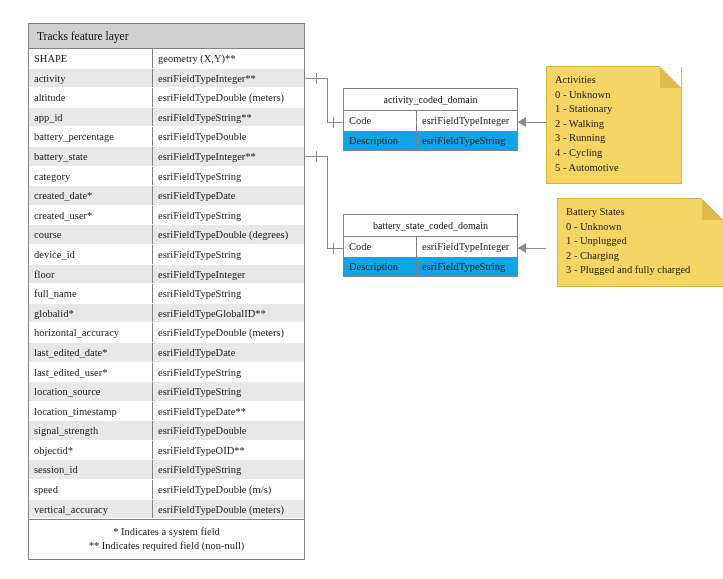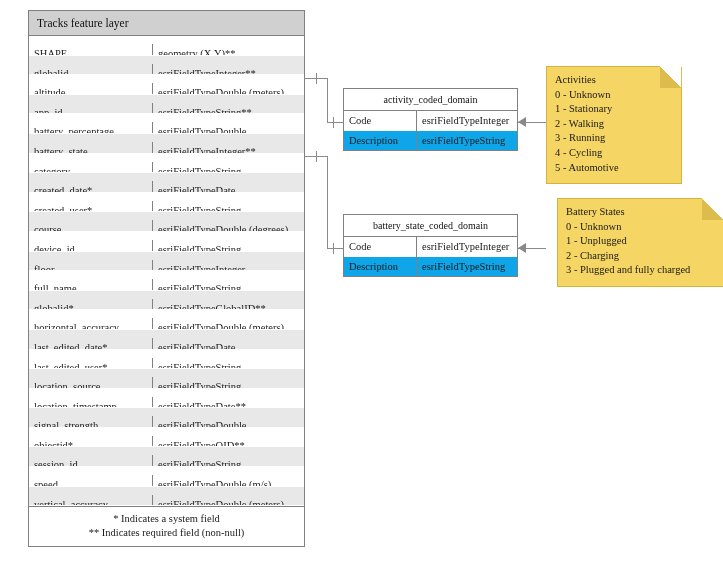--- a/index.html
+++ b/index.html
@@ -15,21 +15,21 @@
     width: 723px; height: 579px;
     background: #ffffff;
   }
 
   
   .entity {
     position: absolute;
     border: 1px solid #808080;
     background: #ffffff;
   }
-  #tracks-table { left: 28px; top: 10px; width: 277px; }
+  #tracks-table { left: 28px; top: 23px; width: 277px; }
 
   .entity-title {
     height: 25px;
     line-height: 25px;
     background: #d0d0d0;
     border-bottom: 1px solid #808080;
     padding-left: 8px;
     font-size: 11.5px;
     color: #111111;
     white-space: nowrap;
@@ -42,21 +42,20 @@
   }
   .erow.alt { background: #e8e8e8; }
   .erow:not(.alt) { background: #ffffff; }
   .ecell {
     font-size: 10.5px;
     color: #1a1a1a;
     line-height: 19.6px;
     padding-left: 5px;
     white-space: nowrap;
     overflow: hidden;
-    margin-top: 8px;
   }
   .ecell.name { width: 124px; border-right: 1px solid #808080; }
   .ecell.type { flex: 1; }
 
   .entity-footer {
     border-top: 1px solid #808080;
     background: #ffffff;
     text-align: center;
     padding: 5px 4px 6px 4px;
     font-size: 10.5px;
@@ -146,21 +145,21 @@
   <div class="arrow" style="left:518px; top:243px;"></div>
 
   <div class="entity" id="tracks-table">
     <div class="entity-title">Tracks feature layer</div>
     <div class="entity-rows" id="entity-rows">
         <div class="erow">
           <div class="ecell name">SHAPE</div>
           <div class="ecell type">geometry (X,Y)**</div>
         </div>
         <div class="erow alt">
-          <div class="ecell name">globalid</div>
+          <div class="ecell name">activity</div>
           <div class="ecell type">esriFieldTypeInteger**</div>
         </div>
         <div class="erow">
           <div class="ecell name">altitude</div>
           <div class="ecell type">esriFieldTypeDouble (meters)</div>
         </div>
         <div class="erow alt">
           <div class="ecell name">app_id</div>
           <div class="ecell type">esriFieldTypeString**</div>
         </div>

